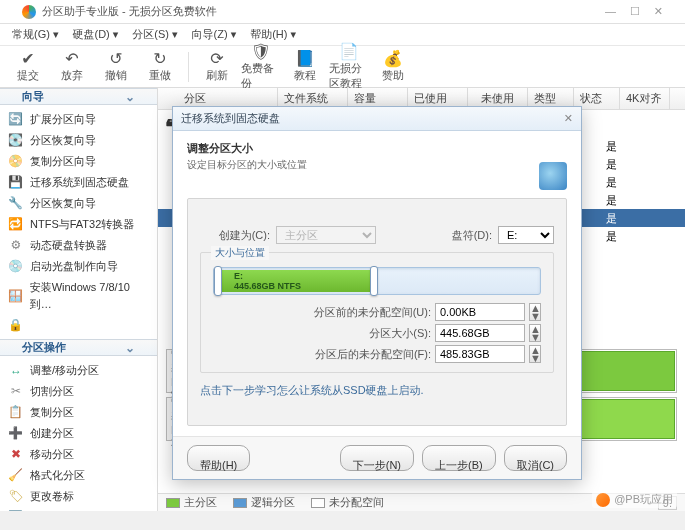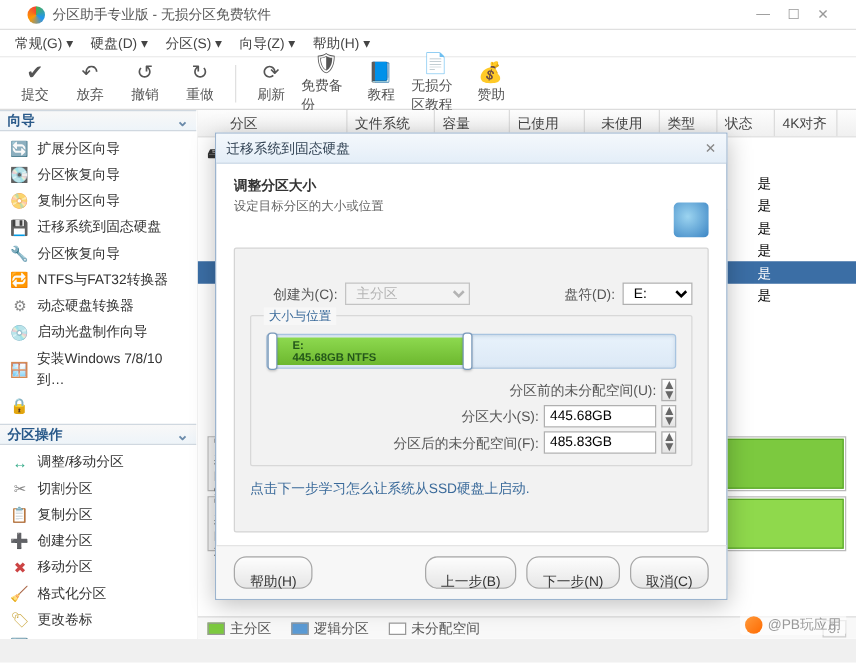--- a/index.html
+++ b/index.html
@@ -10,21 +10,21 @@
 .win-btns{display:flex;gap:14px;color:#999;}
 .win-btns span{cursor:pointer;}
 .menubar{height:22px;background:#fff;display:flex;align-items:center;padding:0 6px;gap:2px;border-bottom:1px solid #e8e8e8;}
 .menubar .mitem{padding:2px 6px;color:#444;cursor:pointer;}
 .toolbar{height:42px;background:#fff;display:flex;align-items:center;padding:2px 8px;gap:4px;border-bottom:1px solid #dcdcdc;}
 .tbtn{display:flex;flex-direction:column;align-items:center;justify-content:center;width:40px;height:38px;font-size:10px;color:#555;cursor:pointer;}
 .tbtn .ico{font-size:16px;height:18px;line-height:18px;}
 .tsep{width:1px;height:30px;background:#e0e0e0;margin:0 4px;}
 .main{display:flex;height:calc(100% - 107px);}
 .leftcol{width:158px;background:#fff;border-right:1px solid #dcdcdc;display:flex;flex-direction:column;overflow-y:auto;}
-.panel-hdr{height:22px;background:linear-gradient(#f8f8f8,#eef4f9);border-top:1px solid #d0d8e0;border-bottom:1px solid #d0d8e0;display:flex;align-items:center;padding:0 6px;font-weight:bold;color:#2a5a8a;}
+.panel-hdr{height:22px;background:linear-gradient(#f8f8f8,#eef4f9);border-top:1px solid #d0d8e0;border-bottom:1px solid #d0d8e0;display:flex;align-items:center;padding:0 22px;font-weight:bold;color:#2a5a8a;}
 .panel-hdr .arr{margin-left:auto;color:#6a8aaa;font-size:12px;}
 .nav-list{padding:4px 0;}
 .nav-item{display:flex;align-items:center;padding:2px 8px;cursor:pointer;color:#333;line-height:17px;}
 .nav-item .nico{width:16px;height:16px;margin-right:6px;display:inline-flex;align-items:center;justify-content:center;font-size:12px;}
 .rightcol{flex:1;background:#fff;display:flex;flex-direction:column;overflow:hidden;position:relative;}
 .gridhdr{height:22px;background:linear-gradient(#fdfdfd,#f0f0f0);display:flex;border-bottom:1px solid #dcdcdc;}
 .gh{border-right:1px solid #dcdcdc;padding:3px 6px;color:#444;white-space:nowrap;overflow:hidden;}
 .gh.c1{width:100px;margin-left:20px;} .gh.c2{width:70px;} .gh.c3{width:60px;} .gh.c4{width:60px;} .gh.c5{width:60px;text-align:center;} .gh.c6{width:46px;} .gh.c7{width:46px;} .gh.c8{width:50px;}
 .diskarea{flex:1;overflow-y:auto;padding:0;}
 .diskhdr{padding:4px 8px;font-weight:bold;color:#333;background:#fff;}
@@ -336,20 +336,21 @@
         <div class="slider-wrap">
           <div class="slider-fill">
             <span class="slabel">E:</span>
             <span class="slabel">445.68GB NTFS</span>
           </div>
           <div class="slider-handle h1"></div>
           <div class="slider-handle h2"></div>
         </div>
         <div class="spin-row">
           <label>分区前的未分配空间(U):</label>
+          <input class="inp" value="0.00KB" style="">
           <div class="spin">
               <span>▲</span>
               <span>▼</span>
             </div>
         </div>
         <div class="spin-row">
           <label>分区大小(S):</label>
           <input class="inp" value="445.68GB" style="">
           <div class="spin">
               <span>▲</span>
@@ -364,22 +365,22 @@
               <span>▼</span>
             </div>
         </div>
       </div>
       <div class="hint">点击下一步学习怎么让系统从SSD硬盘上启动.</div>
     </div>
   </div>
   <div class="dlg-ftr">
     <button class="btn">帮助(H)</button>
     <span style="flex:1"></span>
+    <button class="btn">下一步(N)</button>
     <button class="btn">上一步(B)</button>
-    <button class="btn">下一步(N)</button>
     <button class="btn">取消(C)</button>
   </div>
 </div>
 
 <div class="watermark">
   <span class="wico"></span>
   <span>@PB玩应用</span>
 </div>
 
 </body></html>

